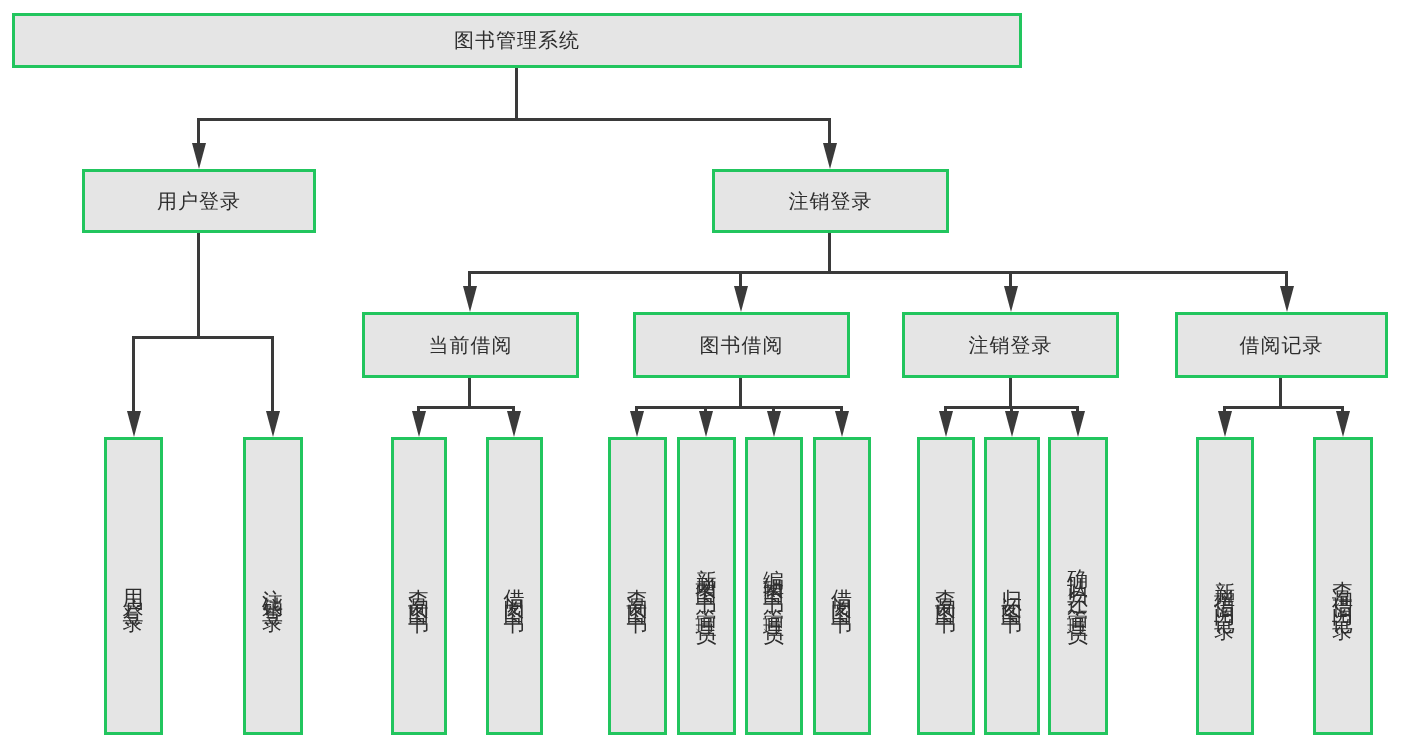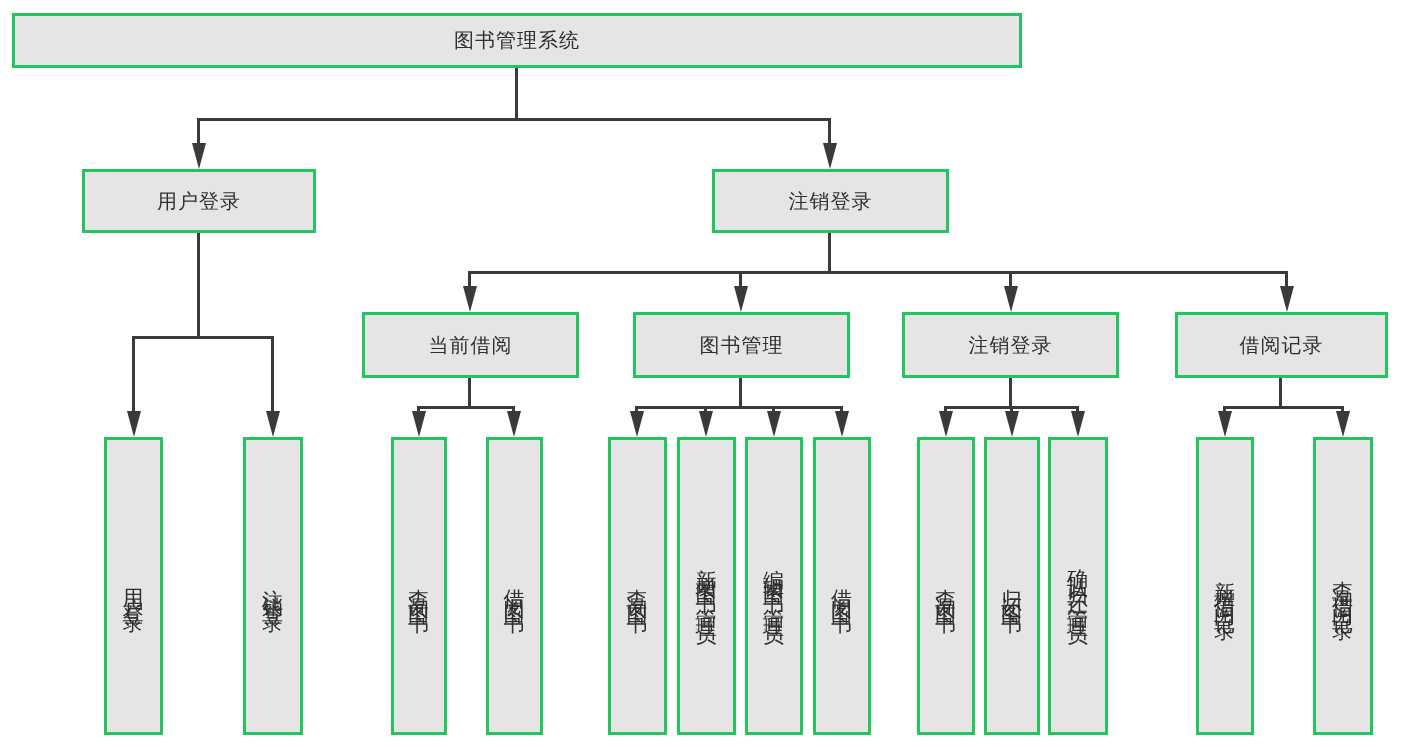--- a/index.html
+++ b/index.html
@@ -78,21 +78,21 @@
   <div class="line vline" style="left:468px;top:271px;height:28px;"></div>
   <div class="arrow" style="left:463px;top:286px;"></div>
   <div class="line vline" style="left:739px;top:271px;height:28px;"></div>
   <div class="arrow" style="left:734px;top:286px;"></div>
   <div class="line vline" style="left:1009px;top:271px;height:28px;"></div>
   <div class="arrow" style="left:1004px;top:286px;"></div>
   <div class="line vline" style="left:1285px;top:271px;height:28px;"></div>
   <div class="arrow" style="left:1280px;top:286px;"></div>
 
   <div class="box" style="left:362px;top:312px;width:217px;height:66px;">当前借阅</div>
-  <div class="box" style="left:633px;top:312px;width:217px;height:66px;">图书管理</div>
+  <div class="box" style="left:633px;top:312px;width:217px;height:66px;">图书借阅</div>
   <div class="box" style="left:902px;top:312px;width:217px;height:66px;">注销登录</div>
   <div class="box" style="left:1175px;top:312px;width:213px;height:66px;">借阅记录</div>
 
   <div class="line vline" style="left:468px;top:378px;height:31px;"></div>
   <div class="line hline" style="left:417px;top:406px;width:98px;"></div>
   <div class="line vline" style="left:417px;top:406px;height:20px;"></div>
   <div class="arrow" style="left:412px;top:411px;"></div>
   <div class="line vline" style="left:512px;top:406px;height:20px;"></div>
   <div class="arrow" style="left:507px;top:411px;"></div>
 

